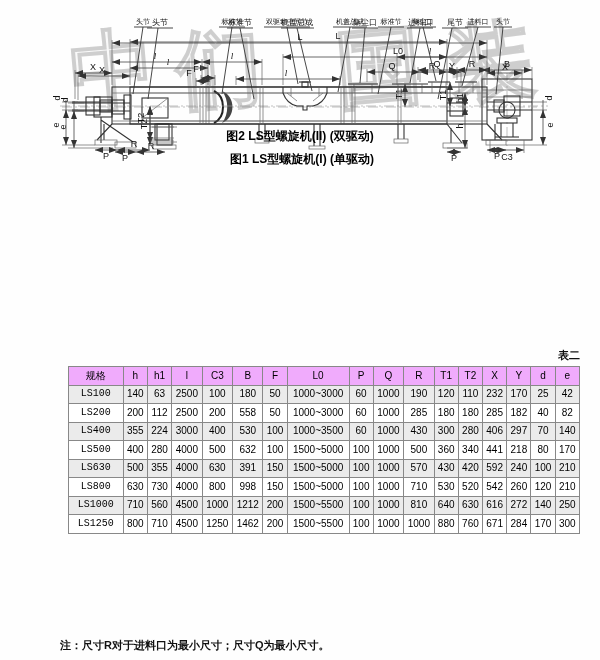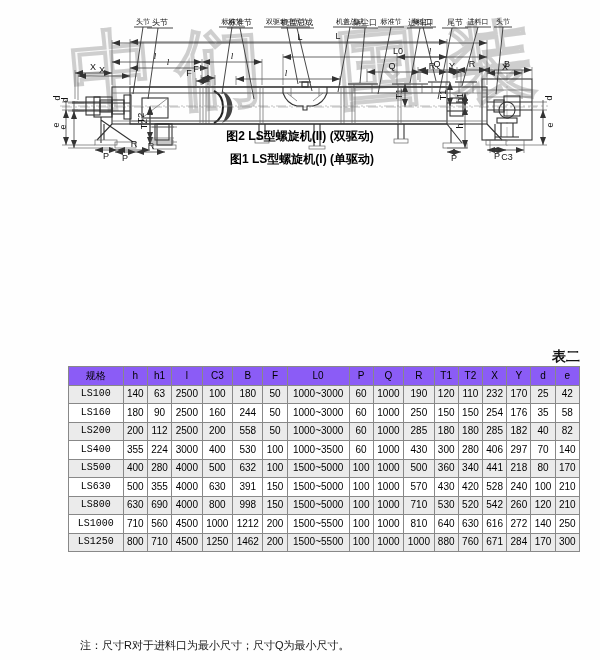--- a/index.html
+++ b/index.html
@@ -18,30 +18,30 @@
   .f1 .dim{marker-start:url(#as1);marker-end:url(#ae1)}
   .f2 .dim{marker-start:url(#as2);marker-end:url(#ae2)}
   text.d{font:9px "Liberation Sans",sans-serif;fill:#111}
   text.it{font:italic 9px "Liberation Serif",serif;fill:#111}
   text.lb{font:8px "Liberation Sans",sans-serif;fill:#111}
   text.lb2{font:7px "Liberation Sans",sans-serif;fill:#111}
   text.cap{font:bold 12px "Liberation Sans",sans-serif;fill:#000}
   text.wmt{font:bold 86px "Liberation Sans",sans-serif;fill:#f3f3f3;fill-opacity:.5;
            stroke:#ababab;stroke-opacity:.55;stroke-width:1.3}
   
-  .tag{position:absolute;top:348px;right:20px;font-size:14px;font-weight:bold;}
+  .tag{position:absolute;top:348px;right:20px;font-size:11px;font-weight:bold;}
   table.spec{position:absolute;left:68px;top:366px;width:512px;border-collapse:collapse;
              table-layout:auto;font-size:10px;}
   table.spec th,table.spec td{border:1px solid #888;text-align:center;padding:2.5px 2px;
              white-space:nowrap;line-height:1.25;color:#000;}
-  table.spec th{font-weight:normal;background:#8b5cf6;}
+  table.spec th{font-weight:normal;background:#f0abfc;}
   table.spec td:first-child{min-width:44px;font-family:Liberation Mono, monospace;}
   table.spec tbody tr:nth-child(odd){background:#ebebeb;}
   table.spec tbody tr:nth-child(even){background:#fff;}
-  .note{position:absolute;left:80px;top:638px;font-size:11px;font-weight:normal;color:#111;}
+  .note{position:absolute;left:60px;top:638px;font-size:11px;font-weight:bold;color:#111;}
 </style>
 </head>
 <body>
 
 <div class="page">
 
   <svg class="wm" width="600" height="140" viewBox="0 0 600 140">
     <text class="wmt" x="70" y="100" transform="rotate(-5 112 70)">中</text>
     <text class="wmt" x="176" y="98" transform="rotate(-4 218 68)">们</text>
     <text class="wmt" x="336" y="97" transform="rotate(-5 378 67)">国</text>
@@ -378,39 +378,20 @@
           <td>1000</td>
           <td>190</td>
           <td>120</td>
           <td>110</td>
           <td>232</td>
           <td>170</td>
           <td>25</td>
           <td>42</td>
         </tr>
         <tr>
-          <td>LS160</td>
-          <td>180</td>
-          <td>90</td>
-          <td>2500</td>
-          <td>160</td>
-          <td>244</td>
-          <td>50</td>
-          <td>1000~3000</td>
-          <td>60</td>
-          <td>1000</td>
-          <td>250</td>
-          <td>150</td>
-          <td>150</td>
-          <td>254</td>
-          <td>176</td>
-          <td>35</td>
-          <td>58</td>
-        </tr>
-        <tr>
           <td>LS200</td>
           <td>200</td>
           <td>112</td>
           <td>2500</td>
           <td>200</td>
           <td>558</td>
           <td>50</td>
           <td>1000~3000</td>
           <td>60</td>
           <td>1000</td>
@@ -467,29 +448,29 @@
           <td>4000</td>
           <td>630</td>
           <td>391</td>
           <td>150</td>
           <td>1500~5000</td>
           <td>100</td>
           <td>1000</td>
           <td>570</td>
           <td>430</td>
           <td>420</td>
-          <td>528</td>
+          <td>592</td>
           <td>240</td>
           <td>100</td>
           <td>210</td>
         </tr>
         <tr>
           <td>LS800</td>
           <td>630</td>
-          <td>690</td>
+          <td>730</td>
           <td>4000</td>
           <td>800</td>
           <td>998</td>
           <td>150</td>
           <td>1500~5000</td>
           <td>100</td>
           <td>1000</td>
           <td>710</td>
           <td>530</td>
           <td>520</td>

